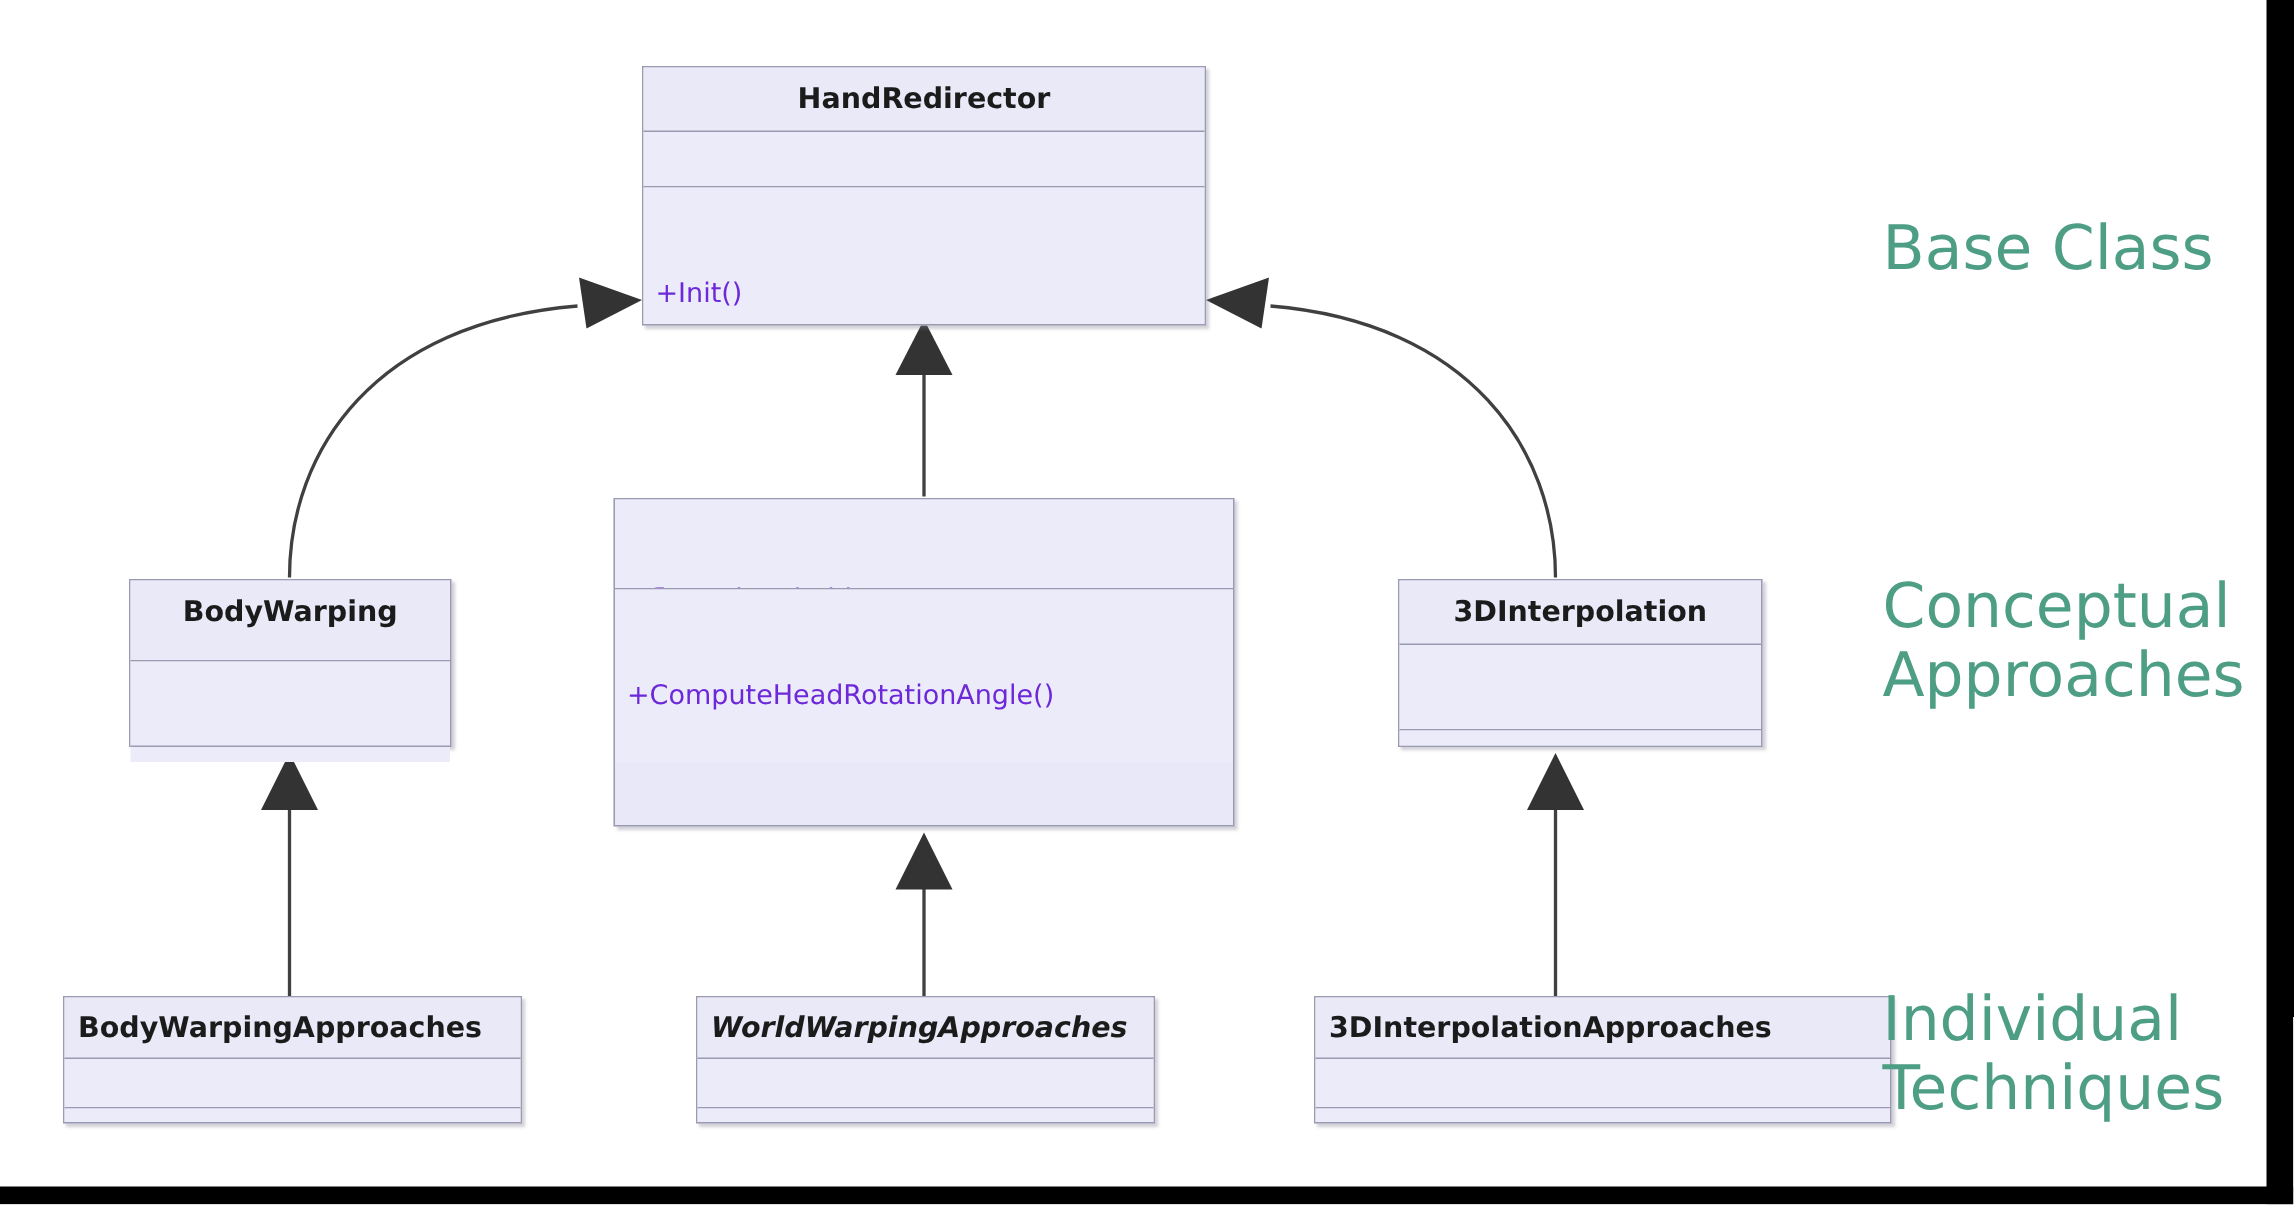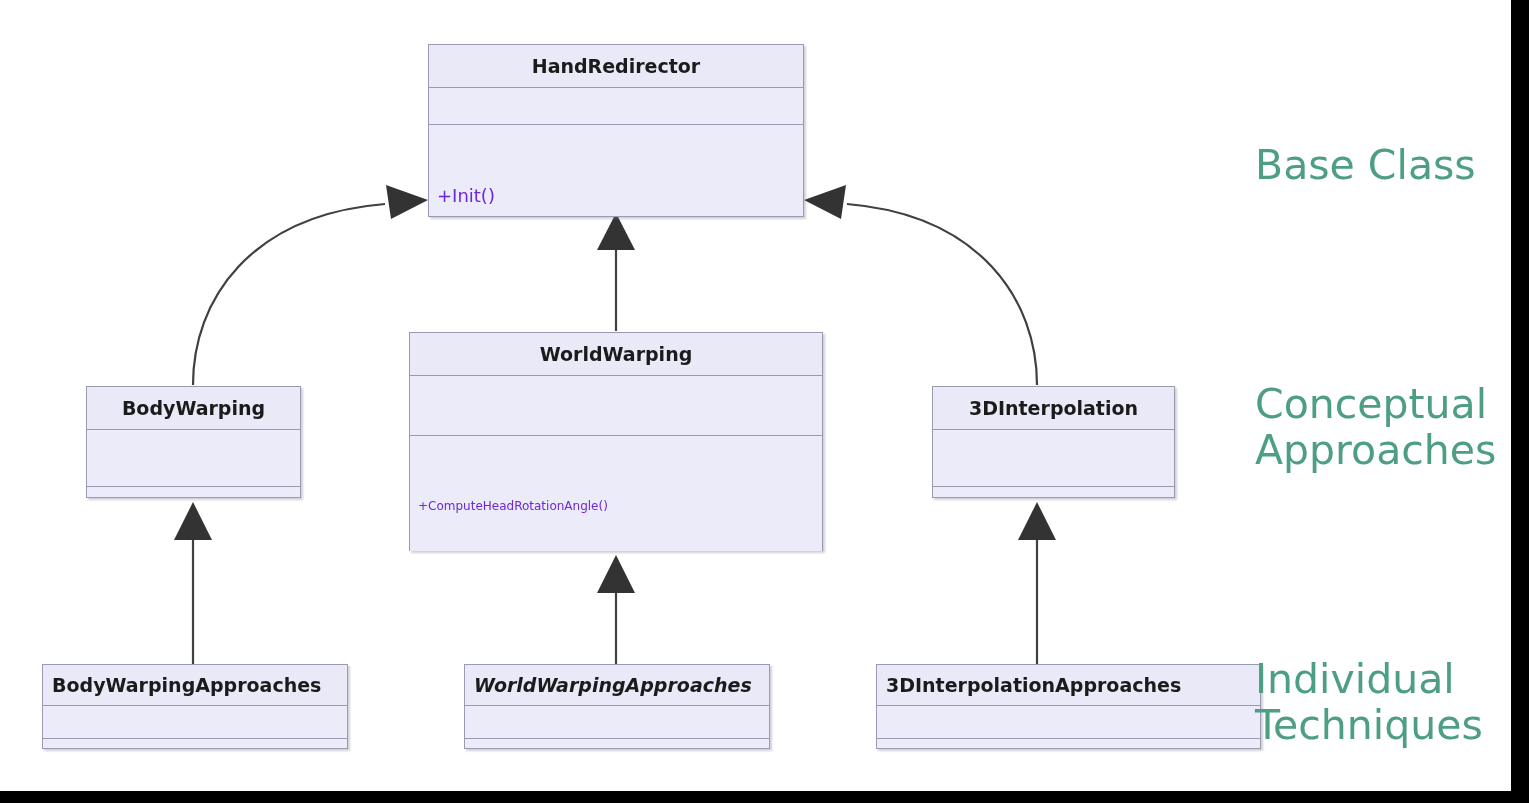--- a/index.html
+++ b/index.html
@@ -117,35 +117,34 @@
       
     </div>
     <div class="uml-compartment last" style="height:91px; padding:13px 8px 0 8px; font-size:18px; line-height:23px;">
       <div class="uml-line">+Init()</div>
       
       
     </div>
   </div>
 
   <div class="uml-class" style="left:86px; top:386px; width:215px; height:112px;">
-    <div class="uml-title center" style="height:43px; line-height:43px; font-size:19px;">BodyWarping</div>
+    <div class="uml-title center" style="height:54px; line-height:43px; font-size:19px;">BodyWarping</div>
     <div class="uml-compartment" style="height:57px; padding:7px 8px 0 8px; font-size:18px; line-height:24px;">
       <div class="uml-line">+float Thresholds</div>
       
     </div>
     <div class="uml-compartment last" style="height:10px;"></div>
   </div>
 
   <div class="uml-class" style="left:409px; top:332px; width:414px; height:219px;">
-    <div class="uml-title center" style="height:43px; line-height:43px; font-size:19px;">WorldWarping</div>
     <div class="uml-compartment" style="height:60px; padding:7px 8px 0 8px; font-size:18px; line-height:24px;">
       <div class="uml-line">+float Thresholds</div>
       
     </div>
-    <div class="uml-compartment last" style="height:115px; padding:13px 8px 0 8px; font-size:12px; line-height:23px;">
+    <div class="uml-compartment last" style="height:115px; padding:13px 8px 0 8px; font-size:18px; line-height:23px;">
       <div class="uml-line">+ComputeHeadRotationAngle()</div>
       
       
       
     </div>
   </div>
 
   <div class="uml-class" style="left:932px; top:386px; width:243px; height:112px;">
     <div class="uml-title center" style="height:43px; line-height:43px; font-size:19px;">3DInterpolation</div>
     <div class="uml-compartment" style="height:57px; padding:7px 8px 0 8px; font-size:18px; line-height:24px;">

